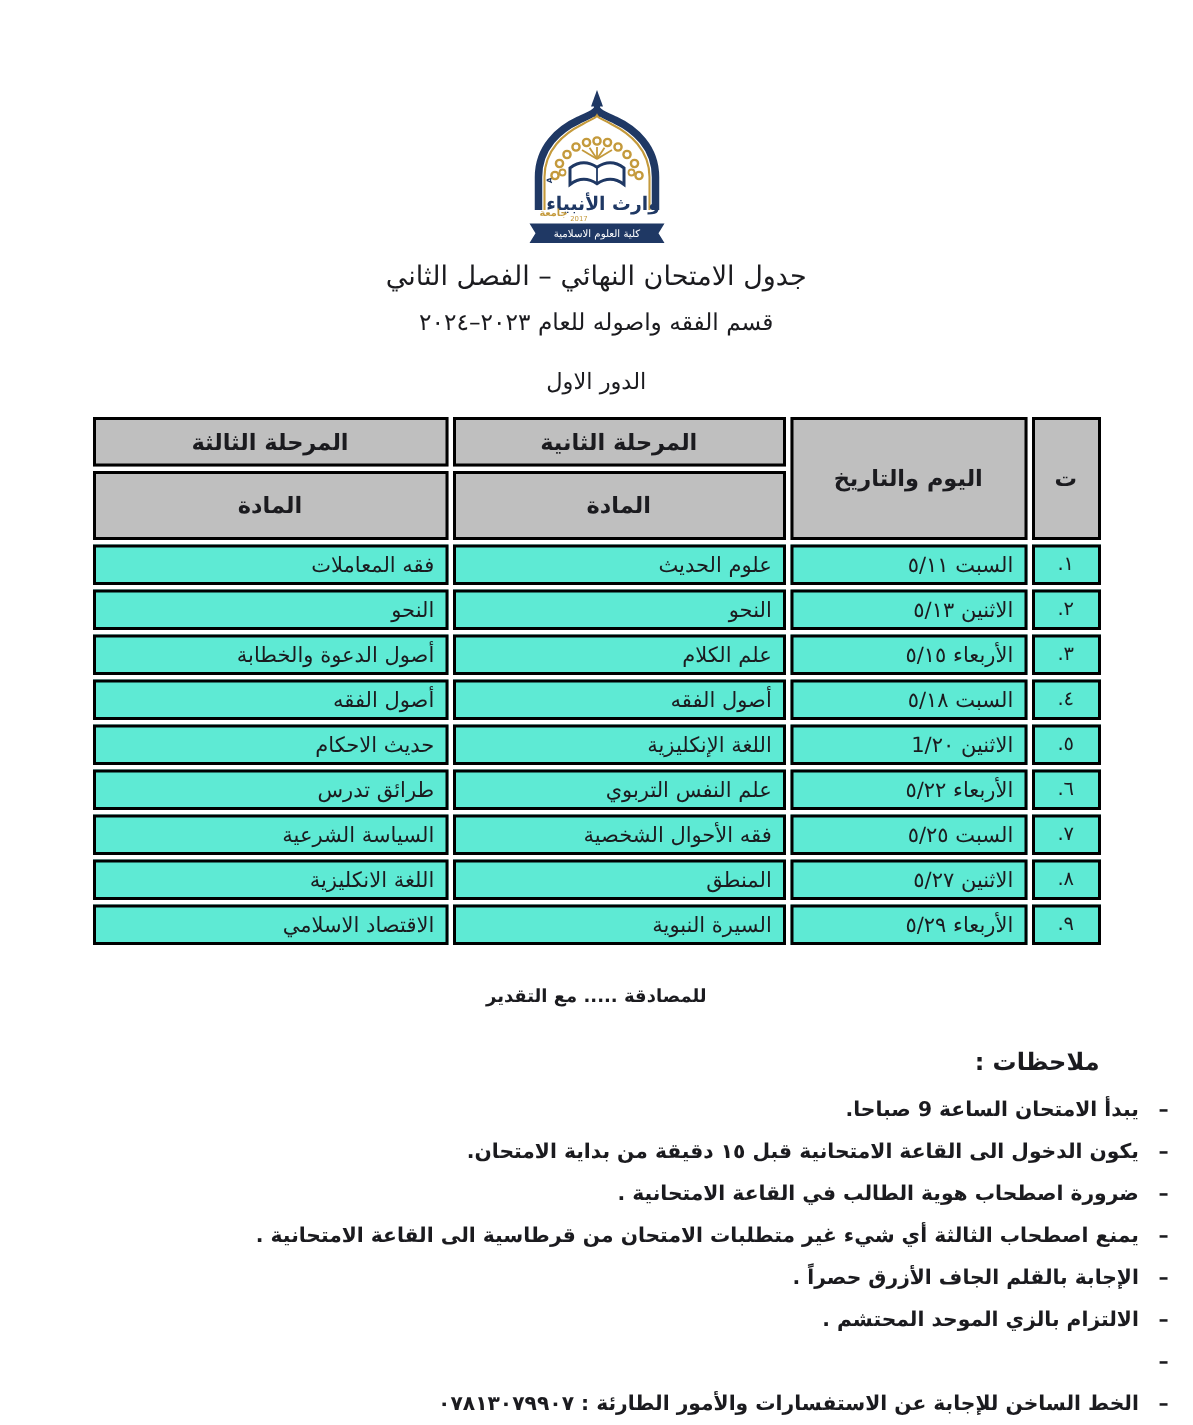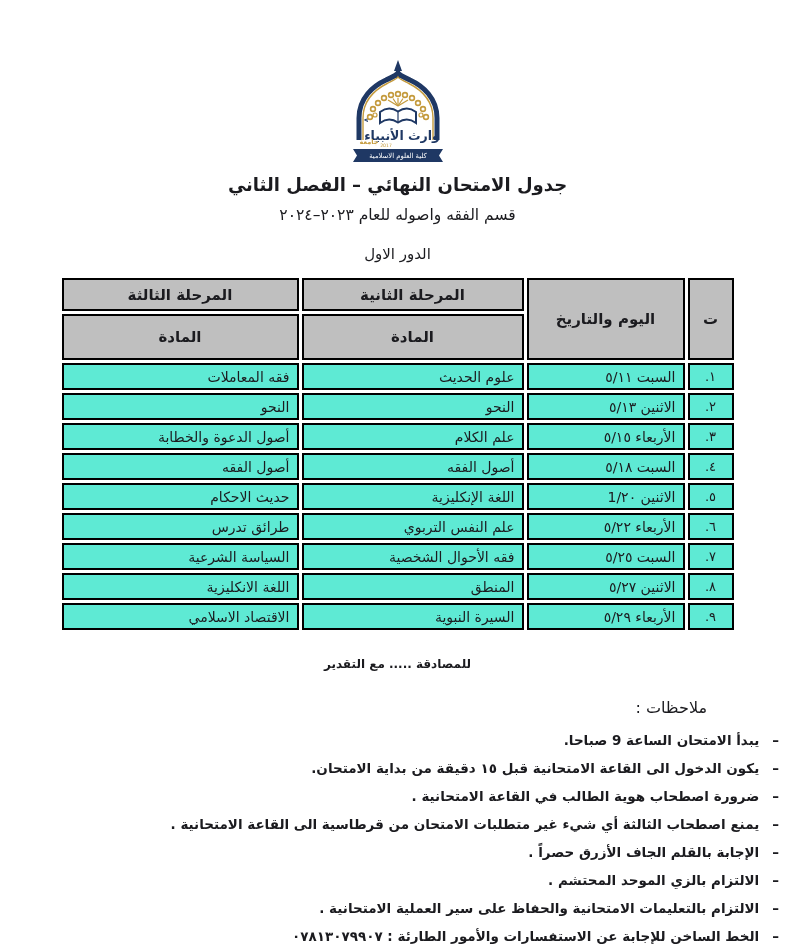--- a/index.html
+++ b/index.html
@@ -11,21 +11,21 @@
     direction: rtl;
     color: #1b1b1f;
     overflow: hidden;
   }
   .page { width: 795px; height: 950px; padding-top: 56px; }
 
   
   .logo-wrap { text-align: center; height: 106px; }
   .logo-wrap svg { display: inline-block; }
 
-  .doc-title  { text-align: center; font-size: 18px; font-weight: bold; margin-top: 10px; line-height: 26px; }
+  .doc-title  { text-align: center; font-size: 18px; font-weight: normal; margin-top: 10px; line-height: 26px; }
   .doc-subtitle { text-align: center; font-size: 15.5px; margin-top: 6px; line-height: 22px; }
   .doc-round  { text-align: center; font-size: 15px; margin-top: 18px; line-height: 21px; }
 
   
   table.schedule {
     margin: 10px auto 0;
     border-collapse: separate;
     border-spacing: 3px;
     width: 678px;
     table-layout: fixed;
@@ -43,21 +43,21 @@
     vertical-align: middle;
   }
   td.c-no { text-align: center; font-size: 13px; }
   td.c-date, td.c-s2, td.c-s3 { text-align: right; padding-right: 7px; }
   col.w-no { width: 46px; } col.w-date { width: 158px; }
   col.w-s2 { width: 222px; } col.w-s3 { width: auto; }
 
   
   .approval { text-align: center; font-weight: bold; font-size: 12px; margin-top: 20px; line-height: 22px; }
   .notes { margin-top: 22px; }
-  .notes-title { font-weight: normal; font-size: 16px; padding-right: 88px; line-height: 22px; }
+  .notes-title { font-weight: bold; font-size: 16px; padding-right: 62px; line-height: 22px; }
   .notes ul { list-style: none; margin: 12px 0 0 0; padding: 0 16px 0 0; }
   .notes li {
     display: flex; align-items: baseline; gap: 13px;
     font-weight: bold; font-size: 13.5px;
     margin-bottom: 10px; line-height: 18px;
     white-space: nowrap;
   }
   .notes li .dash { flex: none; font-weight: bold; }
 </style>
 </head>
@@ -240,21 +240,20 @@
       <span class="note-text">الإجابة بالقلم الجاف الأزرق  حصراً .</span>
     </li>
 
     <li>
       <span class="dash">–</span>
       <span class="note-text">الالتزام بالزي الموحد المحتشم .</span>
     </li>
 
     <li>
       <span class="dash">–</span>
-      <span class="note-text">الالتزام بالتعليمات الامتحانية والحفاظ على سير العملية الامتحانية .</span>
     </li>
 
     <li>
       <span class="dash">–</span>
       <span class="note-text">الخط الساخن للإجابة عن الاستفسارات والأمور الطارئة : ٠٧٨١٣٠٧٩٩٠٧</span>
     </li>
   </ul>
   </div>
 
 </div>

